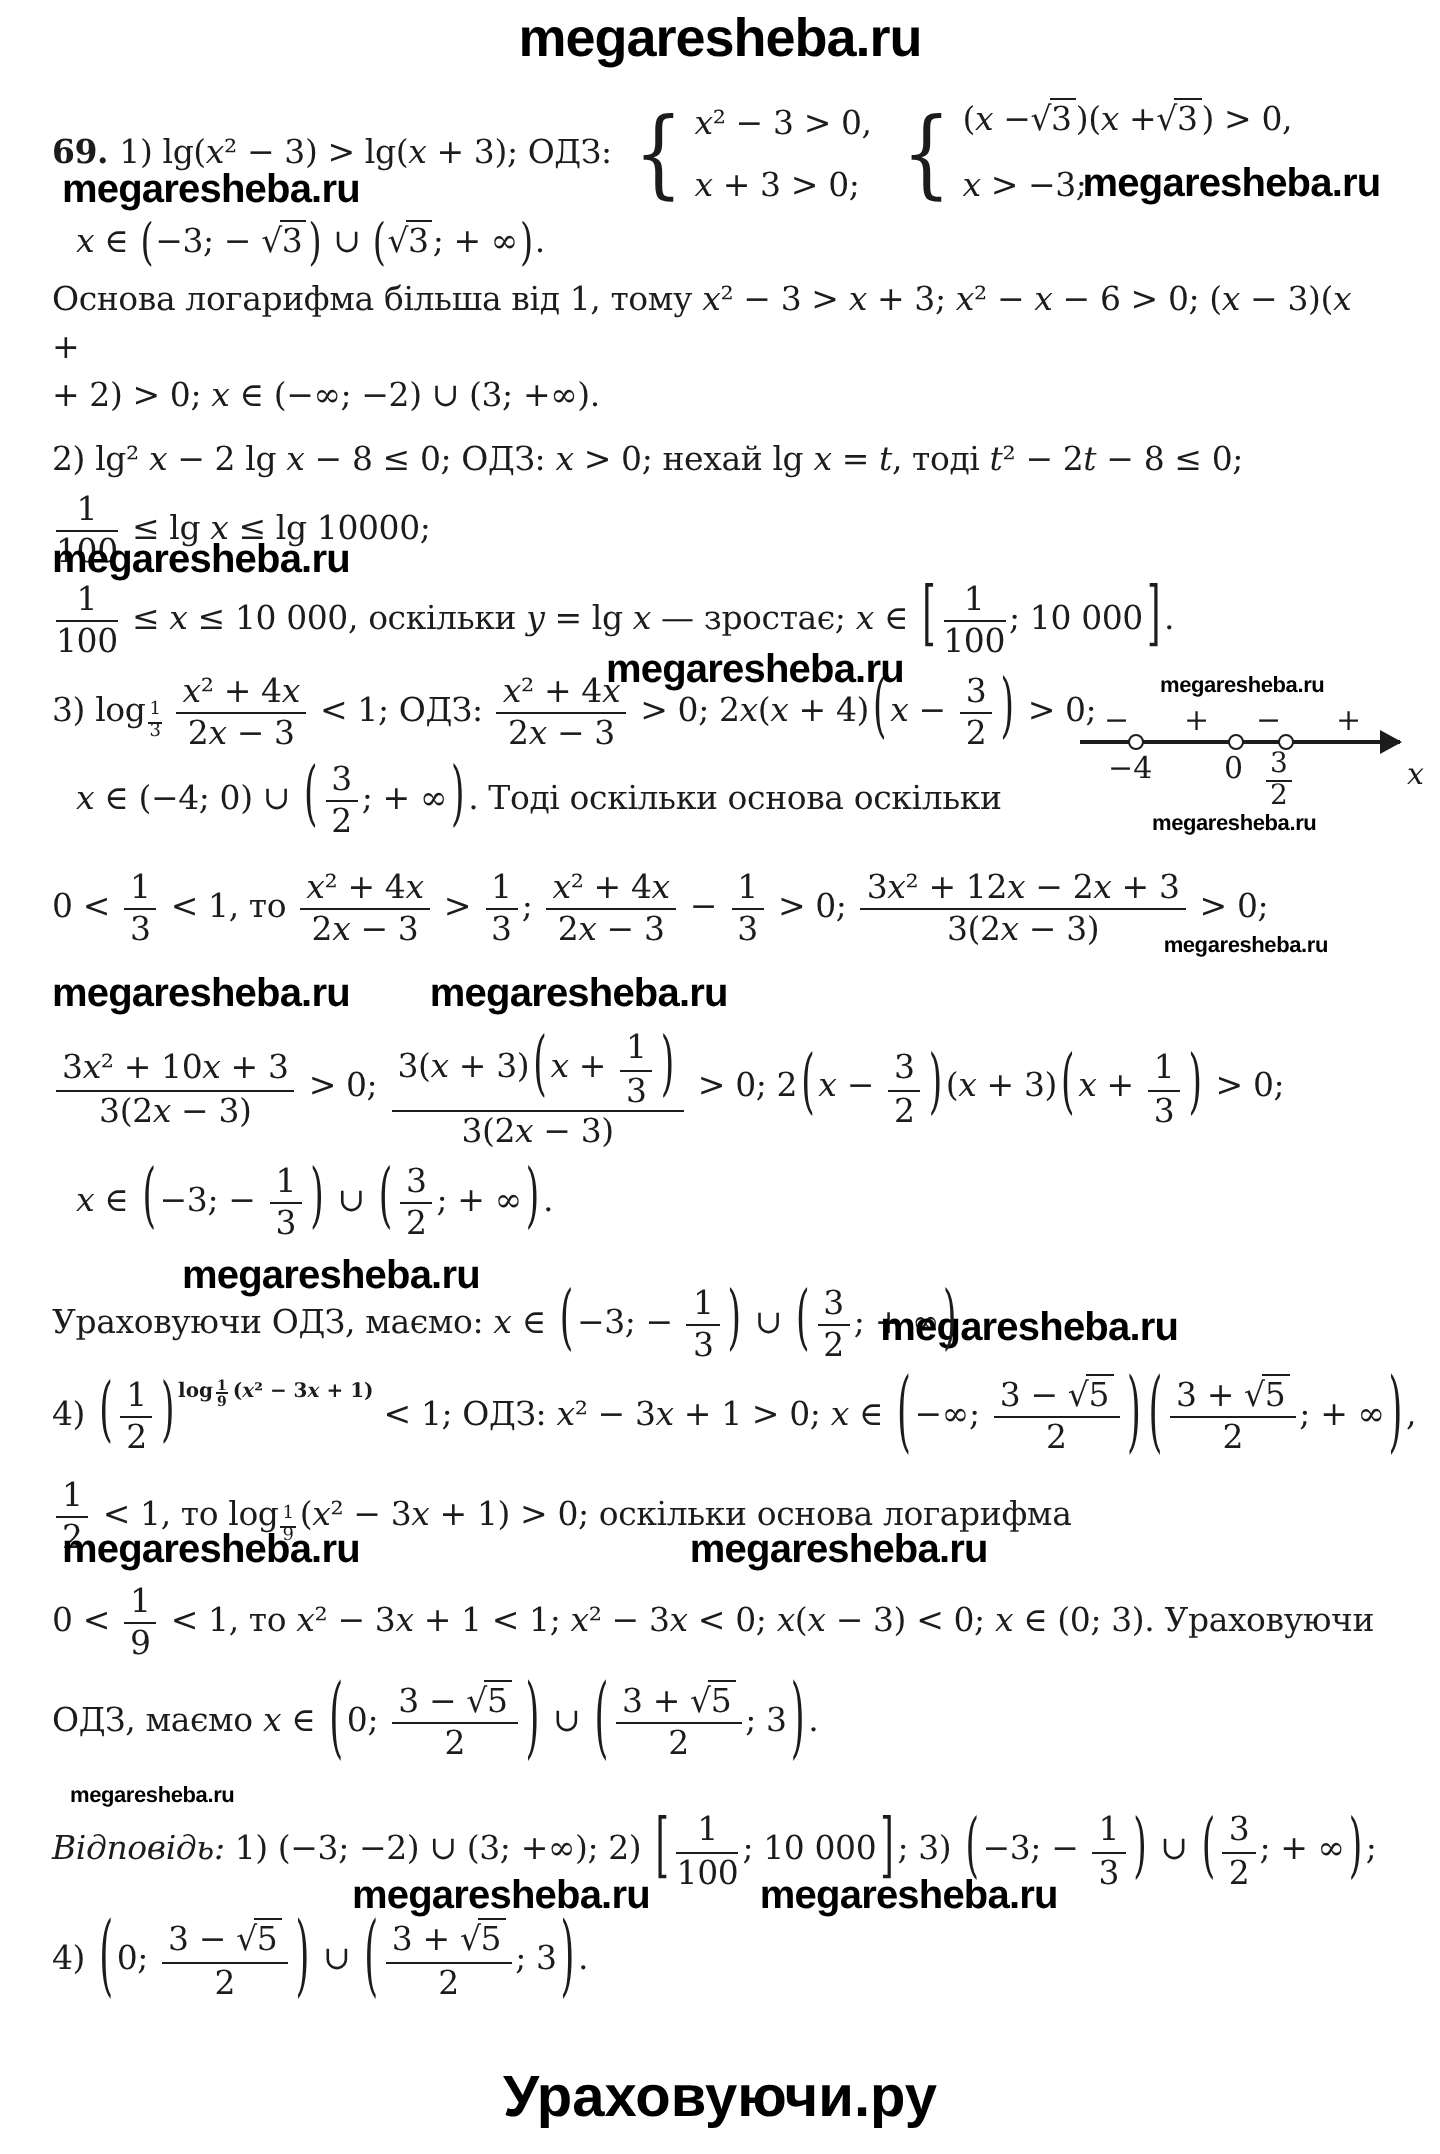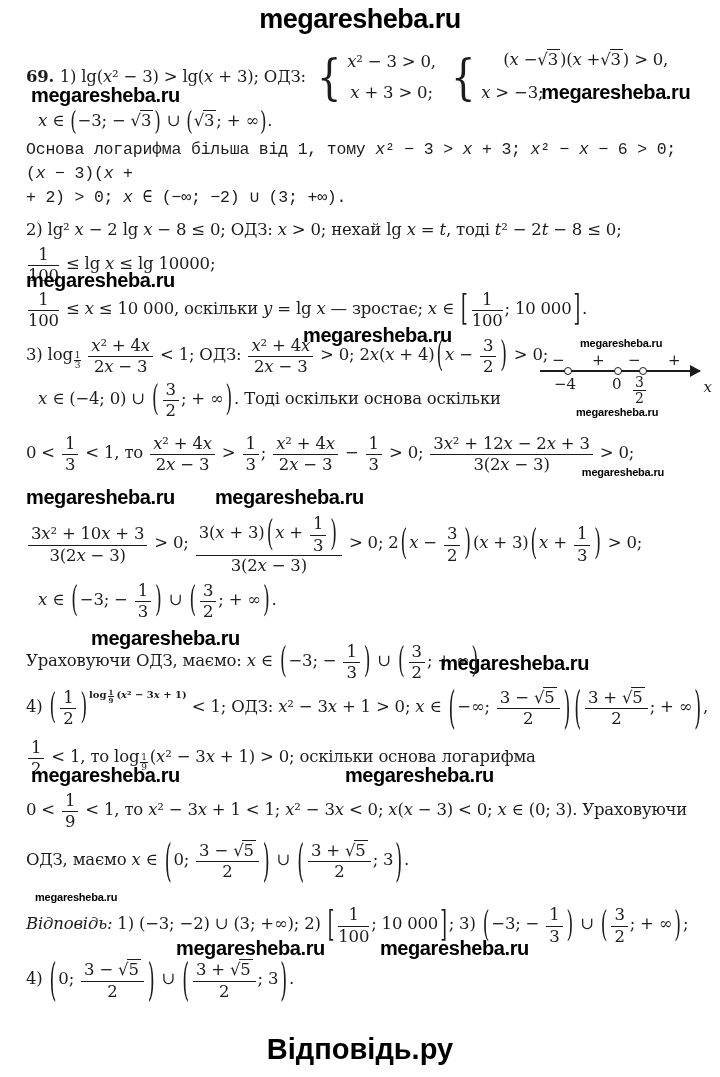--- a/index.html
+++ b/index.html
@@ -26,28 +26,28 @@
   .dl.h1{transform:scaleY(1.5);font-size:1.02em;margin:0 1px;}
   .dl.h2{transform:scaleY(2.05);font-size:1.05em;margin:0 2px;}
   .dl.h3{transform:scaleY(2.5);font-size:1.08em;margin:0 2px;}
   .supg{display:inline-block;font-size:10px;vertical-align:14px;line-height:1;letter-spacing:0;font-weight:bold;}
   .subf{display:inline-block;text-align:center;font-size:9px;line-height:1.05;vertical-align:-8px;margin:0 2px 0 1px;}
   .subf .sfn{display:block;border-bottom:0.9px solid #1c1c1c;padding:0 1px;}
   .subf .sfd{display:block;}
   .supg .subf{font-size:7px;vertical-align:-5px;}
   .sys{display:inline-flex;align-items:center;vertical-align:middle;margin:0 3px;}
   .sys .brace{font-size:48px;font-weight:300;line-height:1;transform:scaleX(0.8);margin-right:3px;}
-  .sys .rows{display:inline-flex;flex-direction:column;align-items:center;row-gap:12px;}
+  .sys .rows{display:inline-flex;flex-direction:column;align-items:flex-start;row-gap:12px;}
   .sys .row{display:inline-flex;align-items:center;}
   .spacer{display:inline-block;}
   
   [data-line="l1"]{margin-top:10px;}
   [data-line="l2"]{margin-top:-20px;margin-left:5px;}
   [data-line="l3"]{margin-top:4px;margin-left:12px;}
-  [data-line="l4"]{margin-top:8px;white-space:normal;line-height:1.45;font-family:Liberation Mono, monospace;}
+  [data-line="l4"]{margin-top:8px;white-space:normal;line-height:1.45;}
   [data-line="l5"]{margin-top:8px;}
   [data-line="l6"]{margin-top:10px;}
   [data-line="l7"]{margin-top:6px;}
   [data-line="l8"]{margin-top:-16px;}
   [data-line="l9"]{margin-top:-2px;}
   [data-line="l10"]{margin-top:6px;}
   [data-line="l11"]{margin-top:4px;margin-left:12px;}
   [data-line="l12"]{margin-top:14px;}
   [data-line="l12b"]{margin-top:-12px;text-align:right;padding-right:30px;}
   [data-line="l13"]{margin-top:6px;}
@@ -163,14 +163,14 @@
       <span class="t1">0</span>
       <span class="t2">
           <span class="fn">3</span>
           <span class="fd">2</span>
         </span>
       <span class="tx">x</span>
     </div>
     <div class="wm sm nl-wm-bot">megaresheba.ru</div>
   </div>
 
-  <div class="site-footer">Відповідь.ру</div>
+  <div class="site-footer">Ураховуючи.ру</div>
 </div>
 
 </body></html>

